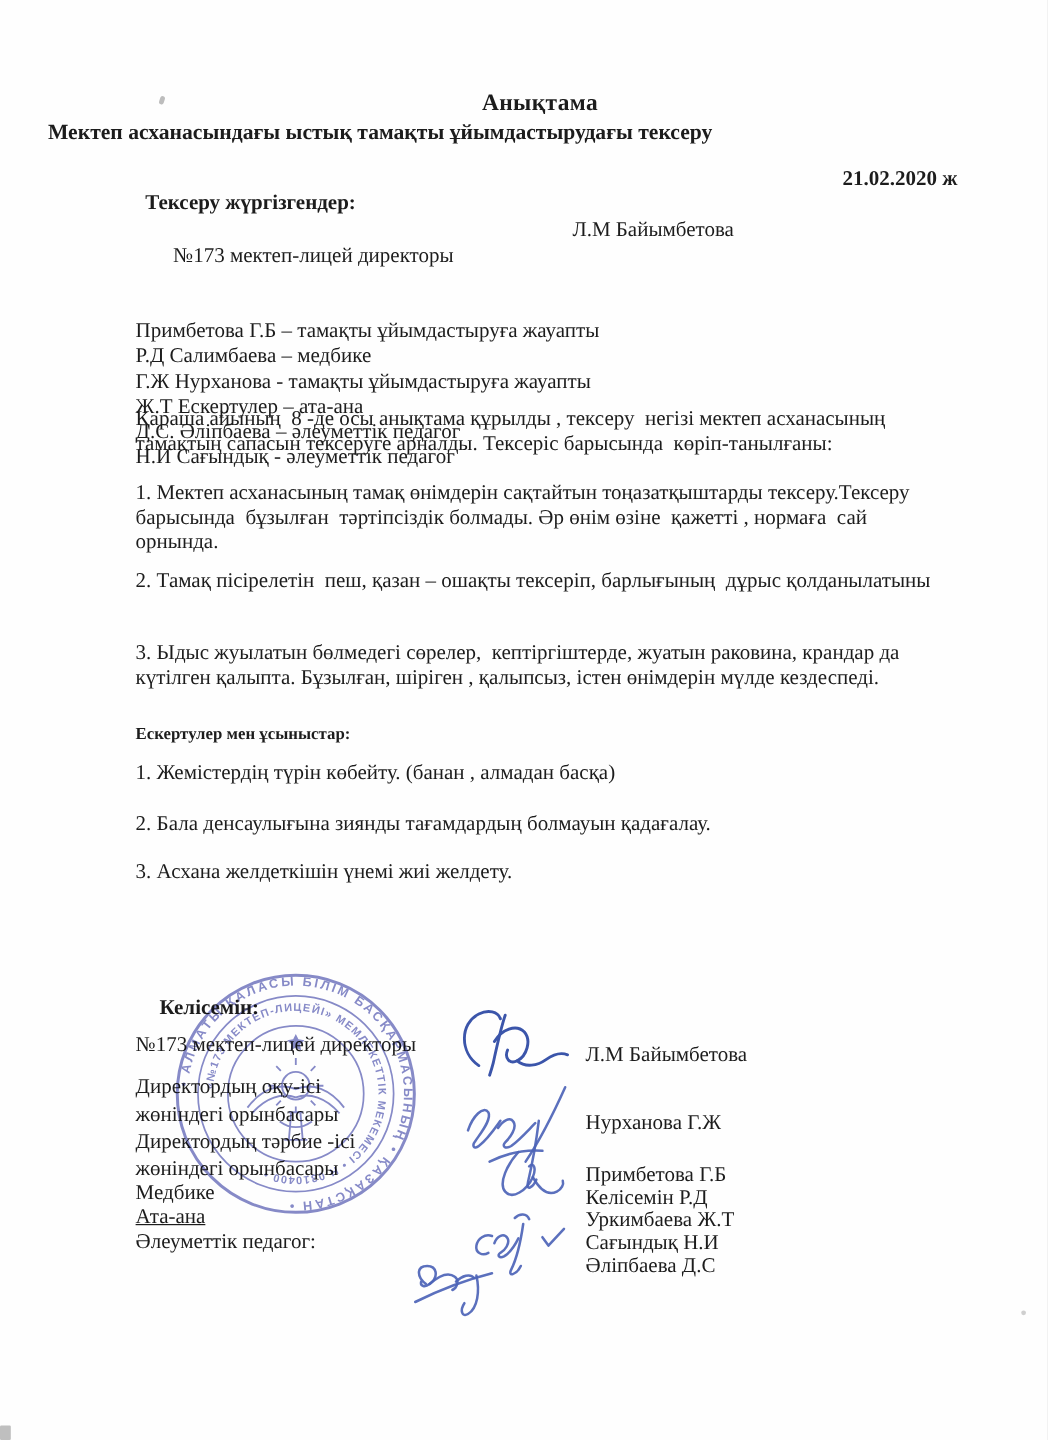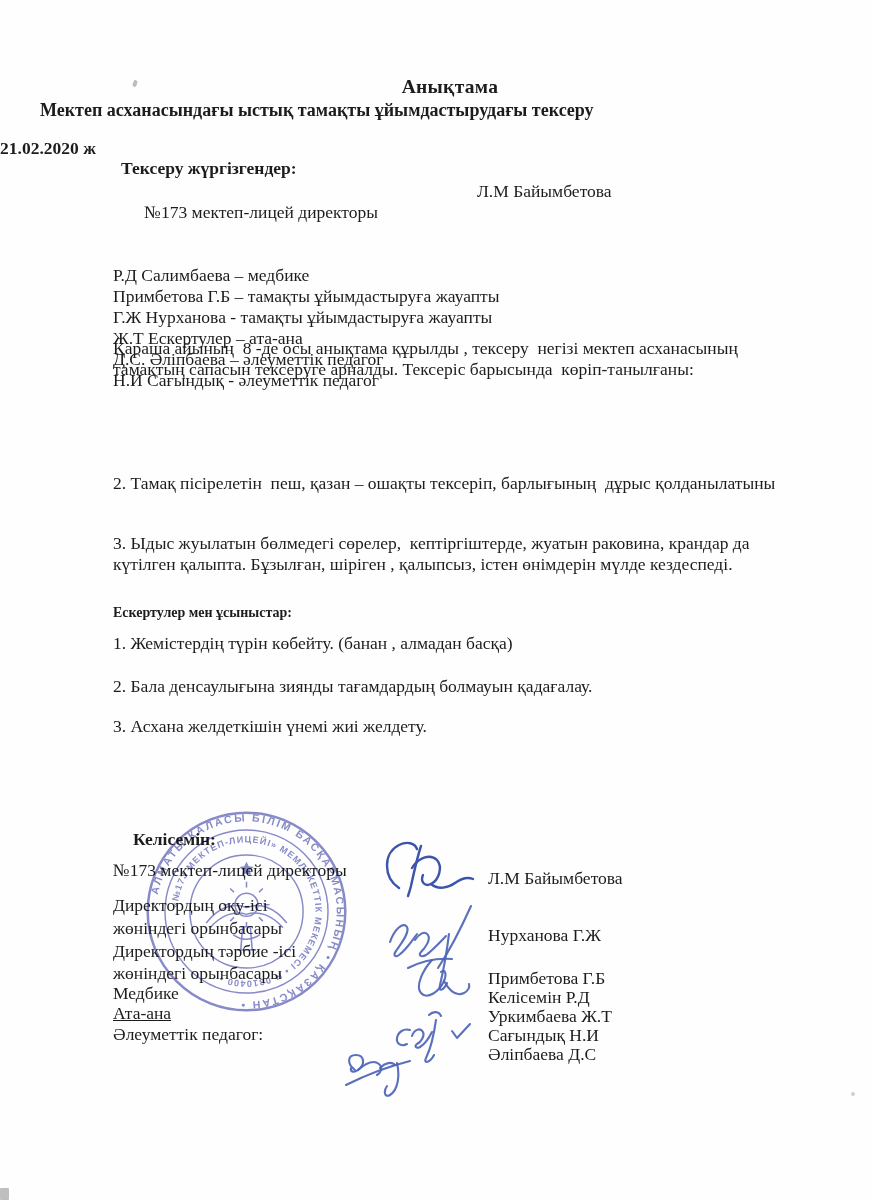--- a/index.html
+++ b/index.html
@@ -6,21 +6,21 @@
   .page{
     position:relative;width:873px;height:1200px;margin:0 auto;
     background:#fefefe;overflow:hidden;
     font-family:"Liberation Serif","DejaVu Serif",serif;
     color:#1c1c1c;
   }
   .abs{position:absolute;}
   .line{white-space:pre;font-size:17.5px;line-height:20.5px;}
   .title{left:40px;top:76px;width:820px;text-align:center;font-size:19.5px;font-weight:bold;letter-spacing:.3px;}
   .subtitle{left:40px;top:100px;width:820px;font-size:18px;font-weight:bold;}
-  .date{left:0;top:138px;width:798px;text-align:left;font-size:17.5px;font-weight:bold;}
+  .date{left:0;top:138px;width:798px;text-align:right;font-size:17.5px;font-weight:bold;}
   .insp-heading{left:121px;top:158px;font-size:17.5px;font-weight:bold;}
   .inspectors{left:113px;top:181px;}
   .inspectors .line{line-height:21px;}
   .inspectors .first{position:relative;padding-left:5px;}
   .first-name{position:absolute;left:364px;top:0;white-space:pre;}
   .para{left:113px;}
   .remark-heading{left:113px;top:605px;font-size:14px;font-weight:bold;text-align:center;}
   .approval-heading{left:133px;top:829px;font-size:17.5px;font-weight:bold;}
   .leftcol{left:113px;}
   .namecol{left:488px;}
@@ -46,33 +46,38 @@
   <div class="abs subtitle">Мектеп асханасындағы ыстық тамақты ұйымдастырудағы тексеру</div>
   <div class="abs date">21.02.2020 ж</div>
 
   <div class="abs insp-heading">Тексеру жүргізгендер:</div>
 
   <div class="abs inspectors">
     <div class="line first">
       <span>№173 мектеп-лицей директоры</span>
       <span class="first-name">Л.М Байымбетова</span>
     </div>
+    <div class="line">Примбетова Г.Б – тамақты ұйымдастыруға жауапты</div>
     <div class="line">Р.Д Салимбаева – медбике</div>
-    <div class="line">Примбетова Г.Б – тамақты ұйымдастыруға жауапты</div>
     <div class="line">Г.Ж Нурханова - тамақты ұйымдастыруға жауапты</div>
     <div class="line">Ж.Т Ескертулер – ата-ана</div>
     <div class="line">Д.С. Әліпбаева – әлеуметтік педагог</div>
     <div class="line">Н.И Сағындық - әлеуметтік педагог</div>
   </div>
 
   <div class="abs para" style="top:338px;">
     <div class="line">Қараша айының  8 -де осы анықтама құрылды , тексеру  негізі мектеп асханасының</div>
     <div class="line">тамақтың сапасын тексеруге арналды. Тексеріс барысында  көріп-танылғаны:</div>
   </div>
 
+  <div class="abs para" style="top:400px;">
+    <div class="line">1. Мектеп асханасының тамақ өнімдерін сақтайтын тоңазатқыштарды тексеру.Тексеру</div>
+    <div class="line">барысында  бұзылған  тәртіпсіздік болмады. Әр өнім өзіне  қажетті , нормаға  сай</div>
+    <div class="line">орнында.</div>
+  </div>
 
   <div class="abs para" style="top:473px;">
     <div class="line">2. Тамақ пісірелетін  пеш, қазан – ошақты тексеріп, барлығының  дұрыс қолданылатыны</div>
   </div>
 
   <div class="abs para" style="top:533px;">
     <div class="line">3. Ыдыс жуылатын бөлмедегі сөрелер,  кептіргіштерде, жуатын раковина, крандар да</div>
     <div class="line">күтілген қалыпта. Бұзылған, шіріген , қалыпсыз, істен өнімдерін мүлде кездеспеді.</div>
   </div>
 

